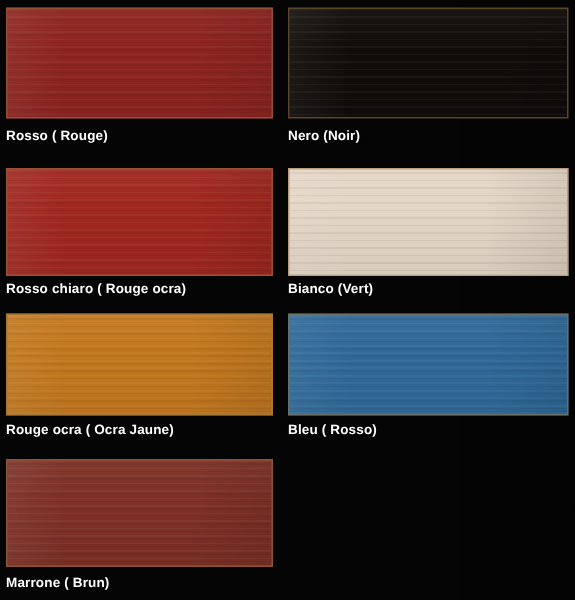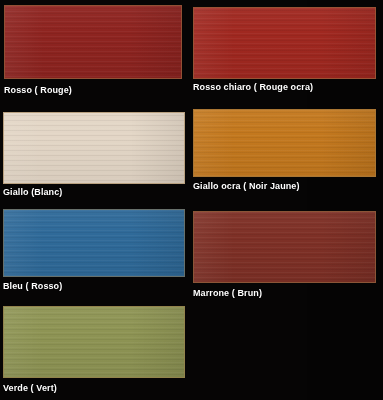--- a/index.html
+++ b/index.html
@@ -101,62 +101,62 @@
 <div id="swatch-chart">
 
   <div class="swatch-cell col-left row-1">
     <div class="swatch-chip" style="background-color: rgb(142, 36, 32);">
       <div class="tex"></div>
       <div class="sheen"></div>
     </div>
     <div class="swatch-label">Rosso ( Rouge)</div>
   </div>
 
+  <div class="swatch-cell col-right row-1">
+    <div class="swatch-chip" style="background-color: rgb(16, 12, 10);">
+      <div class="tex"></div>
+      <div class="sheen"></div>
+    </div>
+    <div class="swatch-label">Nero (Noir)</div>
+  </div>
 
   <div class="swatch-cell col-left row-2">
     <div class="swatch-chip" style="background-color: rgb(160, 40, 32);">
       <div class="tex"></div>
       <div class="sheen"></div>
     </div>
     <div class="swatch-label">Rosso chiaro ( Rouge ocra)</div>
   </div>
 
   <div class="swatch-cell col-right row-2">
     <div class="swatch-chip" style="background-color: rgb(227, 214, 198);">
       <div class="tex"></div>
       <div class="sheen"></div>
     </div>
-    <div class="swatch-label">Giallo (Blanc)</div>
+    <div class="swatch-label">Bianco (Vert)</div>
   </div>
 
   <div class="swatch-cell col-left row-3">
     <div class="swatch-chip" style="background-color: rgb(195, 120, 30);">
       <div class="tex"></div>
       <div class="sheen"></div>
     </div>
-    <div class="swatch-label">Giallo ocra ( Noir Jaune)</div>
+    <div class="swatch-label">Rouge ocra ( Ocra Jaune)</div>
   </div>
 
   <div class="swatch-cell col-right row-3">
     <div class="swatch-chip" style="background-color: rgb(47, 106, 153);">
       <div class="tex"></div>
       <div class="sheen"></div>
     </div>
     <div class="swatch-label">Bleu ( Rosso)</div>
   </div>
 
   <div class="swatch-cell col-left row-4">
     <div class="swatch-chip" style="background-color: rgb(126, 48, 38);">
       <div class="tex"></div>
       <div class="sheen"></div>
     </div>
     <div class="swatch-label">Marrone ( Brun)</div>
   </div>
 
-  <div class="swatch-cell col-right row-4">
-    <div class="swatch-chip" style="background-color: rgb(142, 148, 84);">
-      <div class="tex"></div>
-      <div class="sheen"></div>
-    </div>
-    <div class="swatch-label">Verde ( Vert)</div>
-  </div>
 
 </div>
 
 </body></html>

